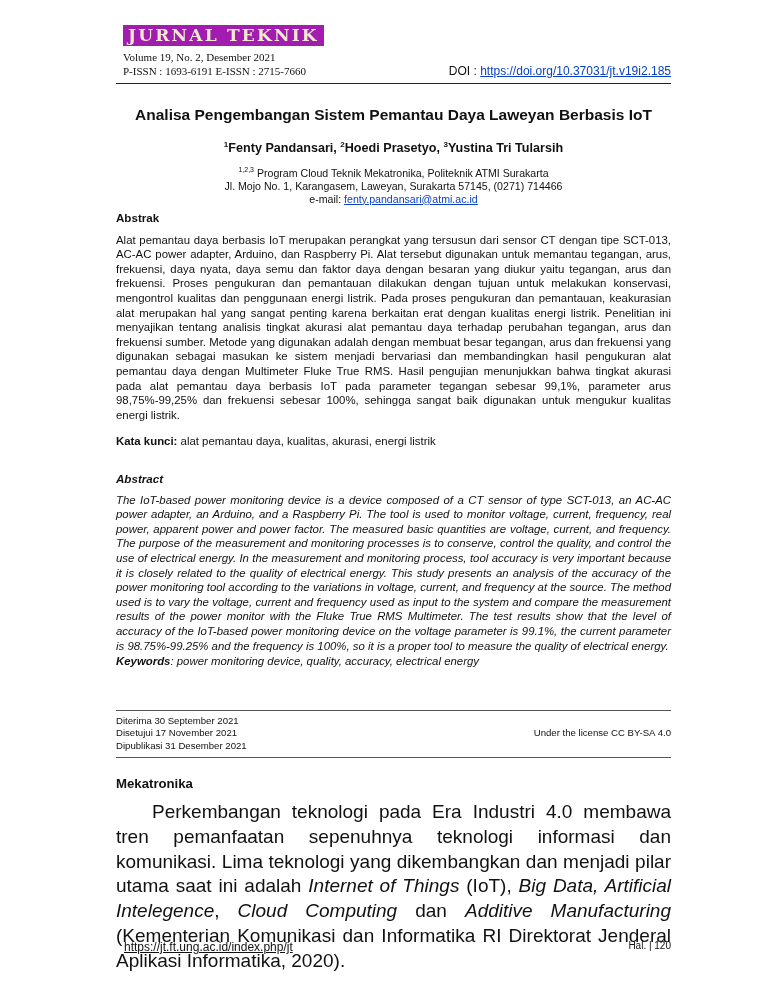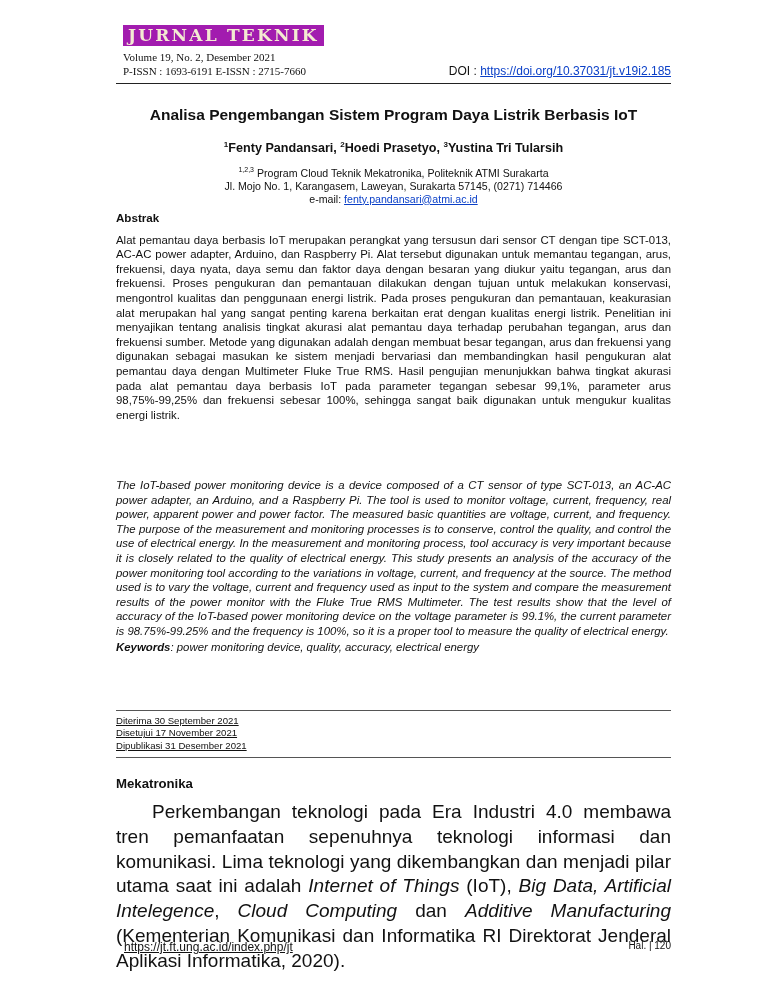--- a/index.html
+++ b/index.html
@@ -22,21 +22,21 @@
     .affil { position: absolute; left: 0; width: 555px; top: 163px; text-align: center;
              font-size: 10.6px; line-height: 13px; }
     .affil sup { font-size: 7px; }
 
     .sec { position: absolute; left: 0; width: 555px; font-size: 11.4px; line-height: 14.6px; }
     .h-bold { font-weight: bold; font-size: 11.6px; }
     .justify { text-align: justify; }
     .italic { font-style: italic; }
 
     .meta-rule { position: absolute; left: 0; width: 555px; border-top: 1px solid #555; }
-    .meta-left { position: absolute; left: 0; top: 715px; font-size: 9.6px; line-height: 12.3px; text-decoration: underline; }
+    .meta-left { position: absolute; left: 0; top: 715px; font-size: 9.6px; line-height: 12.3px; }
     .meta-right { position: absolute; right: 0; top: 727px; font-size: 9.6px; line-height: 12.3px; text-align: right; }
 
     .intro-head { position: absolute; left: 0; top: 776px; font-weight: bold; font-size: 13.2px; }
     .intro { position: absolute; left: 0; width: 555px; top: 800px; font-size: 19px;
              line-height: 24.8px; text-align: justify; }
     .intro .indent { display: inline-block; width: 36px; }
 
     .footer-left { position: absolute; left: 8px; top: 940px; font-size: 12px; color: #111; text-decoration: underline; }
     .footer-right { position: absolute; right: 0; top: 940px; font-size: 10px; }
   </style>
@@ -48,49 +48,52 @@
   <div class="logo">JURNAL TEKNIK</div>
   <div class="hdr-left">
     <div>Volume 19, No. 2, Desember 2021</div>
     <div>P-ISSN : 1693-6191 E-ISSN : 2715-7660</div>
   </div>
   <div class="hdr-right">
     <span>DOI : </span><a class="link">https://doi.org/10.37031/jt.v19i2.185</a>
   </div>
   <div class="hdr-rule"></div>
 
-  <div class="title">Analisa Pengembangan Sistem Program Daya Listrik Berbasis IoT</div>
+  <div class="title">Analisa Pengembangan Sistem Pemantau Daya Laweyan Berbasis IoT</div>
 
   <div class="authors">
     <sup>1</sup><span>Fenty Pandansari, </span><sup>2</sup><span>Hoedi Prasetyo, </span><sup>3</sup><span>Yustina Tri Tularsih</span>
   </div>
 
   <div class="affil">
     <div><sup>1,2,3</sup><span> Program Cloud Teknik Mekatronika, Politeknik ATMI Surakarta</span></div>
     <div>Jl. Mojo No. 1, Karangasem, Laweyan, Surakarta 57145, (0271) 714466</div>
     <div><span>e-mail: </span><a class="link">fenty.pandansari@atmi.ac.id</a></div>
   </div>
 
   <div class="sec" style="top:211px;">
     <div class="h-bold">Abstrak</div>
     <div class="justify" style="margin-top:7px;">Alat pemantau daya berbasis IoT merupakan perangkat yang tersusun dari sensor CT dengan tipe SCT-013, AC-AC power adapter, Arduino, dan Raspberry Pi. Alat tersebut digunakan untuk memantau tegangan, arus, frekuensi, daya nyata, daya semu dan faktor daya dengan besaran yang diukur yaitu tegangan, arus dan frekuensi. Proses pengukuran dan pemantauan dilakukan dengan tujuan untuk melakukan konservasi, mengontrol kualitas dan penggunaan energi listrik. Pada proses pengukuran dan pemantauan, keakurasian alat merupakan hal yang sangat penting karena berkaitan erat dengan kualitas energi listrik. Penelitian ini menyajikan tentang analisis tingkat akurasi alat pemantau daya terhadap perubahan tegangan, arus dan frekuensi sumber. Metode yang digunakan adalah dengan membuat besar tegangan, arus dan frekuensi yang digunakan sebagai masukan ke sistem menjadi bervariasi dan membandingkan hasil pengukuran alat pemantau daya dengan Multimeter Fluke True RMS. Hasil pengujian menunjukkan bahwa tingkat akurasi pada alat pemantau daya berbasis IoT pada parameter tegangan sebesar 99,1%, parameter arus 98,75%-99,25% dan frekuensi sebesar 100%, sehingga sangat baik digunakan untuk mengukur kualitas energi listrik.</div>
+    <div style="margin-top:12px;"><b>Kata kunci:</b><span> alat pemantau daya, kualitas, akurasi, energi listrik</span></div>
   </div>
 
   <div class="sec italic" style="top:472px;">
+    <div class="h-bold">Abstract</div>
     <div class="justify" style="margin-top:6px;">The IoT-based power monitoring device is a device composed of a CT sensor of  type SCT-013, an AC-AC power adapter, an Arduino, and a Raspberry Pi. The tool is used to monitor voltage, current, frequency, real power, apparent power and power factor. The measured basic quantities are voltage, current, and frequency. The purpose of the measurement and monitoring processes is to conserve, control the quality, and control the use of electrical energy. In the measurement and monitoring process, tool accuracy is very important because it is closely related to the quality of electrical energy. This study presents an analysis of the accuracy of the power monitoring tool according to the variations in voltage, current, and frequency at the source. The method used is to vary the voltage, current and frequency used as input to the system and compare the measurement results of the power monitor with the Fluke True RMS Multimeter. The test results show that the level of accuracy of the IoT-based power monitoring device on the voltage parameter is 99.1%, the current parameter is 98.75%-99.25% and the frequency is 100%, so it is a proper tool to measure the quality of electrical energy.</div>
     <div style="margin-top:1px;"><b>Keywords</b><span>: power monitoring device, quality, accuracy, electrical energy</span></div>
   </div>
 
   <div class="meta-rule" style="top:710px;"></div>
   <div class="meta-left">
     <div>Diterima 30 September 2021</div>
     <div>Disetujui 17 November 2021</div>
     <div>Dipublikasi 31 Desember 2021</div>
   </div>
   <div class="meta-right">
+    <div>Under the license CC BY-SA 4.0</div>
   </div>
   <div class="meta-rule" style="top:757px; border-top-width:1.5px;"></div>
 
   <div class="intro-head">Mekatronika</div>
   <div class="intro"><span class="indent"></span><span>Perkembangan teknologi pada Era Industri 4.0 membawa tren pemanfaatan sepenuhnya teknologi informasi dan komunikasi.  Lima teknologi yang dikembangkan dan menjadi pilar utama saat ini adalah </span><i>Internet of Things</i><span> (IoT), </span><i>Big Data, Artificial Intelegence</i><span>, </span><i>Cloud Computing</i><span> dan </span><i>Additive Manufacturing</i><span> (Kementerian Komunikasi dan Informatika RI Direktorat Jenderal Aplikasi Informatika, 2020).</span></div>
 
   <a class="footer-left">https://jt.ft.ung.ac.id/index.php/jt</a>
   <div class="footer-right">Hal. | 120</div>
 
 </div>

